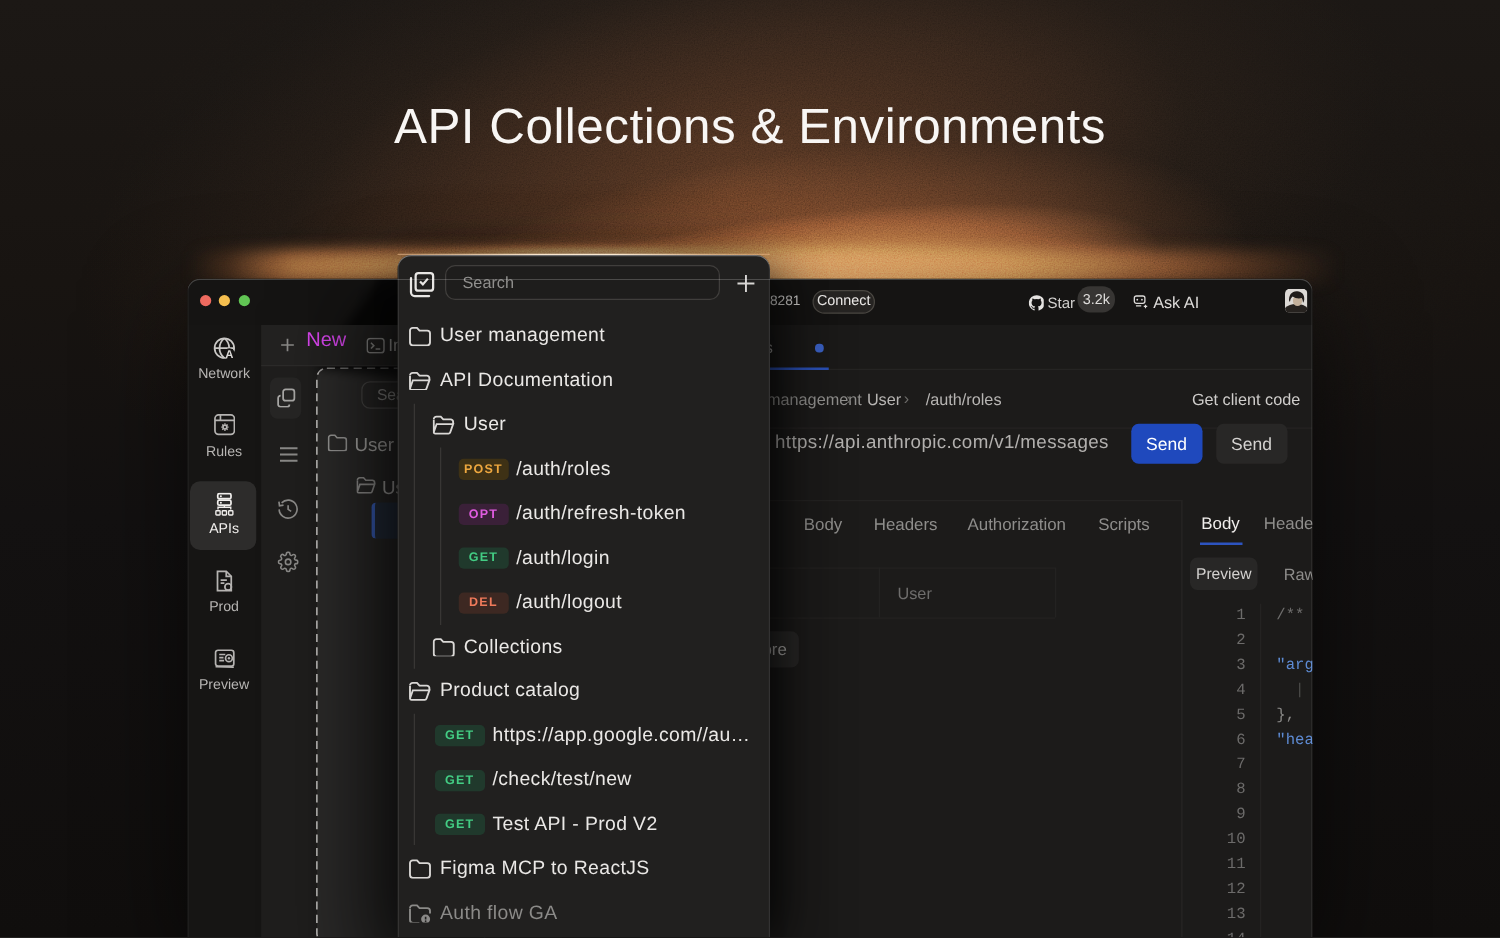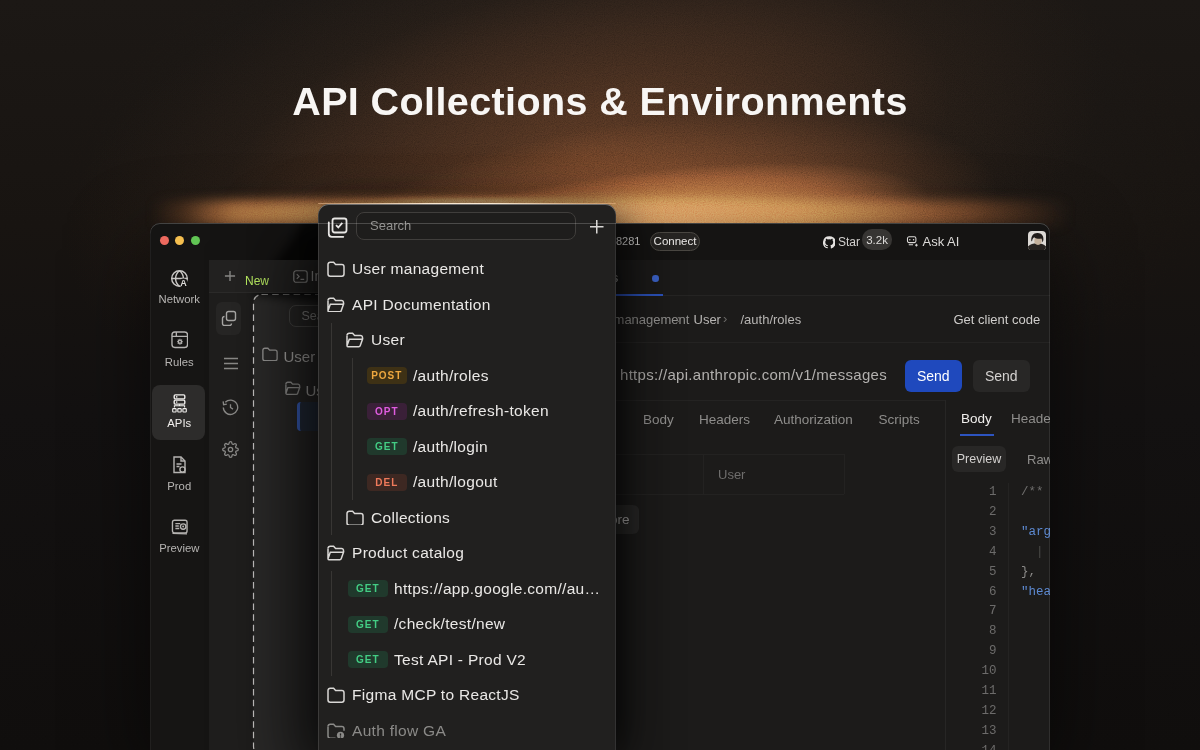--- a/index.html
+++ b/index.html
@@ -20,21 +20,21 @@
 .band{position:absolute;left:152px;top:201px;width:918px;height:26px;
  background:linear-gradient(90deg,rgba(0,0,0,0) 0%,rgba(160,95,50,.30) 3.5%,rgba(215,135,75,.78) 9%,rgba(235,150,88,.92) 22%,rgba(242,160,95,.95) 48%,rgba(232,148,85,.85) 70%,rgba(170,100,55,.45) 90%,rgba(0,0,0,0) 100%);
  filter:blur(6px)}
 .rimhalo{position:absolute;left:320px;top:197px;width:294px;height:7px;
  background:radial-gradient(52% 100% at 50% 100%,rgba(255,208,155,.95) 0%,rgba(240,162,96,.45) 60%,rgba(0,0,0,0) 100%);filter:blur(2.5px)}
 .rim{position:absolute;left:317.5px;top:202.6px;width:298.5px;height:1.9px;z-index:6;border-radius:2px;
  background:linear-gradient(90deg,rgba(255,205,160,.45) 0%,rgba(252,233,210,.98) 38%,rgba(253,236,214,.98) 58%,rgba(255,210,165,.55) 88%,rgba(255,200,150,.4) 100%)}
 #grain{position:absolute;left:0;top:0;width:1200px;height:750px;opacity:.6;mix-blend-mode:overlay;-webkit-mask-image:radial-gradient(620px 300px at 640px 190px,rgba(0,0,0,1) 0%,rgba(0,0,0,.75) 55%,rgba(0,0,0,.25) 80%,rgba(0,0,0,.08) 100%);mask-image:radial-gradient(620px 300px at 640px 190px,rgba(0,0,0,1),rgba(0,0,0,.75) 55%,rgba(0,0,0,.25) 80%,rgba(0,0,0,.08) 100%)}
 
 #title{position:absolute;left:0;top:79px;width:1200px;text-align:center;
- font-size:39.5px;font-weight:700;letter-spacing:.4px;color:#f8f6f4}
+ font-size:39.5px;font-weight:400;letter-spacing:.4px;color:#f8f6f4}
 
 #win{position:absolute;left:149.5px;top:222.5px;width:900.5px;height:527.5px;
  background:#1d1c1b;border-radius:10px 10px 0 0;overflow:hidden;
  box-shadow:inset 0 1px 0 rgba(255,255,255,.16),inset 1px 0 0 rgba(255,255,255,.05),inset -1px 0 0 rgba(255,255,255,.07),0 25px 80px rgba(0,0,0,.6)}
 #win *{position:absolute}
 #titlebar{left:0;top:0;width:900.5px;height:37px;background:#151413}
 #win::after{content:"";position:absolute;left:0;top:0;width:900.5px;height:527.5px;border-radius:10px 10px 0 0;box-shadow:inset 0 1px 0 rgba(255,255,255,.20),inset -1px 0 0 rgba(255,255,255,.09),inset 1px 0 0 rgba(255,255,255,.05);z-index:9}
 #pop::after{content:"";position:absolute;left:0;top:0;width:298.5px;height:546.5px;border-radius:11px 11px 0 0;box-shadow:inset 0 1px 0 rgba(255,255,255,.22),inset -1px 0 0 rgba(255,255,255,.05),inset 1px 0 0 rgba(255,255,255,.07);z-index:9}
 .dot{width:9px;height:9px;border-radius:50%;top:13.8px}
 #tb-right{left:0;top:0;width:900.5px;height:37px;font-size:12.5px;color:#d3d1cf}
@@ -45,21 +45,21 @@
 svg.nav{color:#b7b5b3}
 #apistile{left:2px;top:162.5px;width:53.5px;height:54.5px;background:#2d2c2b;border-radius:8px}
 #midstrip{left:59.5px;top:37px;width:250px;height:490.5px;background:#1f1e1d}
 #toolbar{left:59.5px;top:37px;width:260px;height:33.5px;background:#232221;border-bottom:1px solid #2c2b2a;z-index:2}
 #toolbar *{position:absolute}
 
 #rp{left:300px;top:37px;width:600.5px;height:490.5px;background:#1c1b1a}
 #rp *{position:absolute}
 #tabrow{left:0;top:0;width:600.5px;height:36.5px;background:#1b1a19;border-bottom:1px solid #252423}
 #bcrow{left:0;top:36.5px;width:600.5px;height:47px;border-bottom:1px solid #242322;font-size:13px}
-#urlrow{left:0;top:94px;width:600.5px;height:46px}
+#urlrow{left:0;top:73px;width:600.5px;height:46px}
 .btn{border-radius:6px;display:flex;align-items:center;justify-content:center}
 #reqtabs{left:0;top:140.5px;width:495.5px;height:53.5px;border-top:1px solid #242322;font-size:13.5px;color:#8e8d8b}
 #reqtabs span{position:absolute;top:11px}
 #divider{left:495.5px;top:140.5px;width:1px;height:350px;background:#272625}
 .hline{height:1px;background:#232221}
 .vline{width:1px;background:#232221}
 #nums{left:520px;top:223.5px;width:27px;text-align:right;font-family:"Liberation Mono",monospace;font-size:12.5px;line-height:19.9px;color:#6c6b6a}
 #code{left:571.5px;top:223.5px;width:60px;font-family:"Liberation Mono",monospace;font-size:12.5px;line-height:19.9px;color:#6f6e6d;white-space:pre}
 
 #ghost{left:103px;top:71px;width:136px;height:456.5px;border-radius:8px}
@@ -136,21 +136,21 @@
           </g>
         </svg>
     </div>
 
     <div id="sidebar"></div>
     <div id="midstrip"></div>
     <div id="toolbar">
       <svg style="left:14.5px;top:10.5px" width="12" height="12" viewBox="0 0 13 13" stroke="#8a8987" stroke-width="1.5" fill="none">
           <path d="M6.5 1v11M1 6.5h11"></path>
         </svg>
-      <span style="left:36px;top:14px;font-size:12px;color:#bef264">New</span>
+      <span style="left:36px;top:4px;font-size:16px;color:#d946ef">New</span>
       <svg style="left:83.5px;top:10px" width="15" height="13" viewBox="0 0 16 14" fill="none" stroke="#8a8987" stroke-width="1.3">
           <rect x=".8" y=".8" width="14.4" height="12.4" rx="2.5"></rect>
           <path d="M4 4.5 6.5 7 4 9.5M8 10h4"></path>
         </svg>
       <span style="left:101.5px;top:8px;font-size:14px;color:#9a9997">Import</span>
     </div>
 
     <svg class="nav" style="left:20px;top:46px" width="19" height="19" viewBox="0 0 20 20" fill="none" stroke="#c9c7c5" stroke-width="1.5">
         <circle cx="10" cy="10" r="8.2"></circle>
         <path d="M10 1.8c-2.6 2-4.1 4.9-4.1 8.2s1.5 6.2 4.1 8.2M10 1.8c2.6 2 4.1 4.9 4.1 8.2M1.8 10h16.4"></path>

